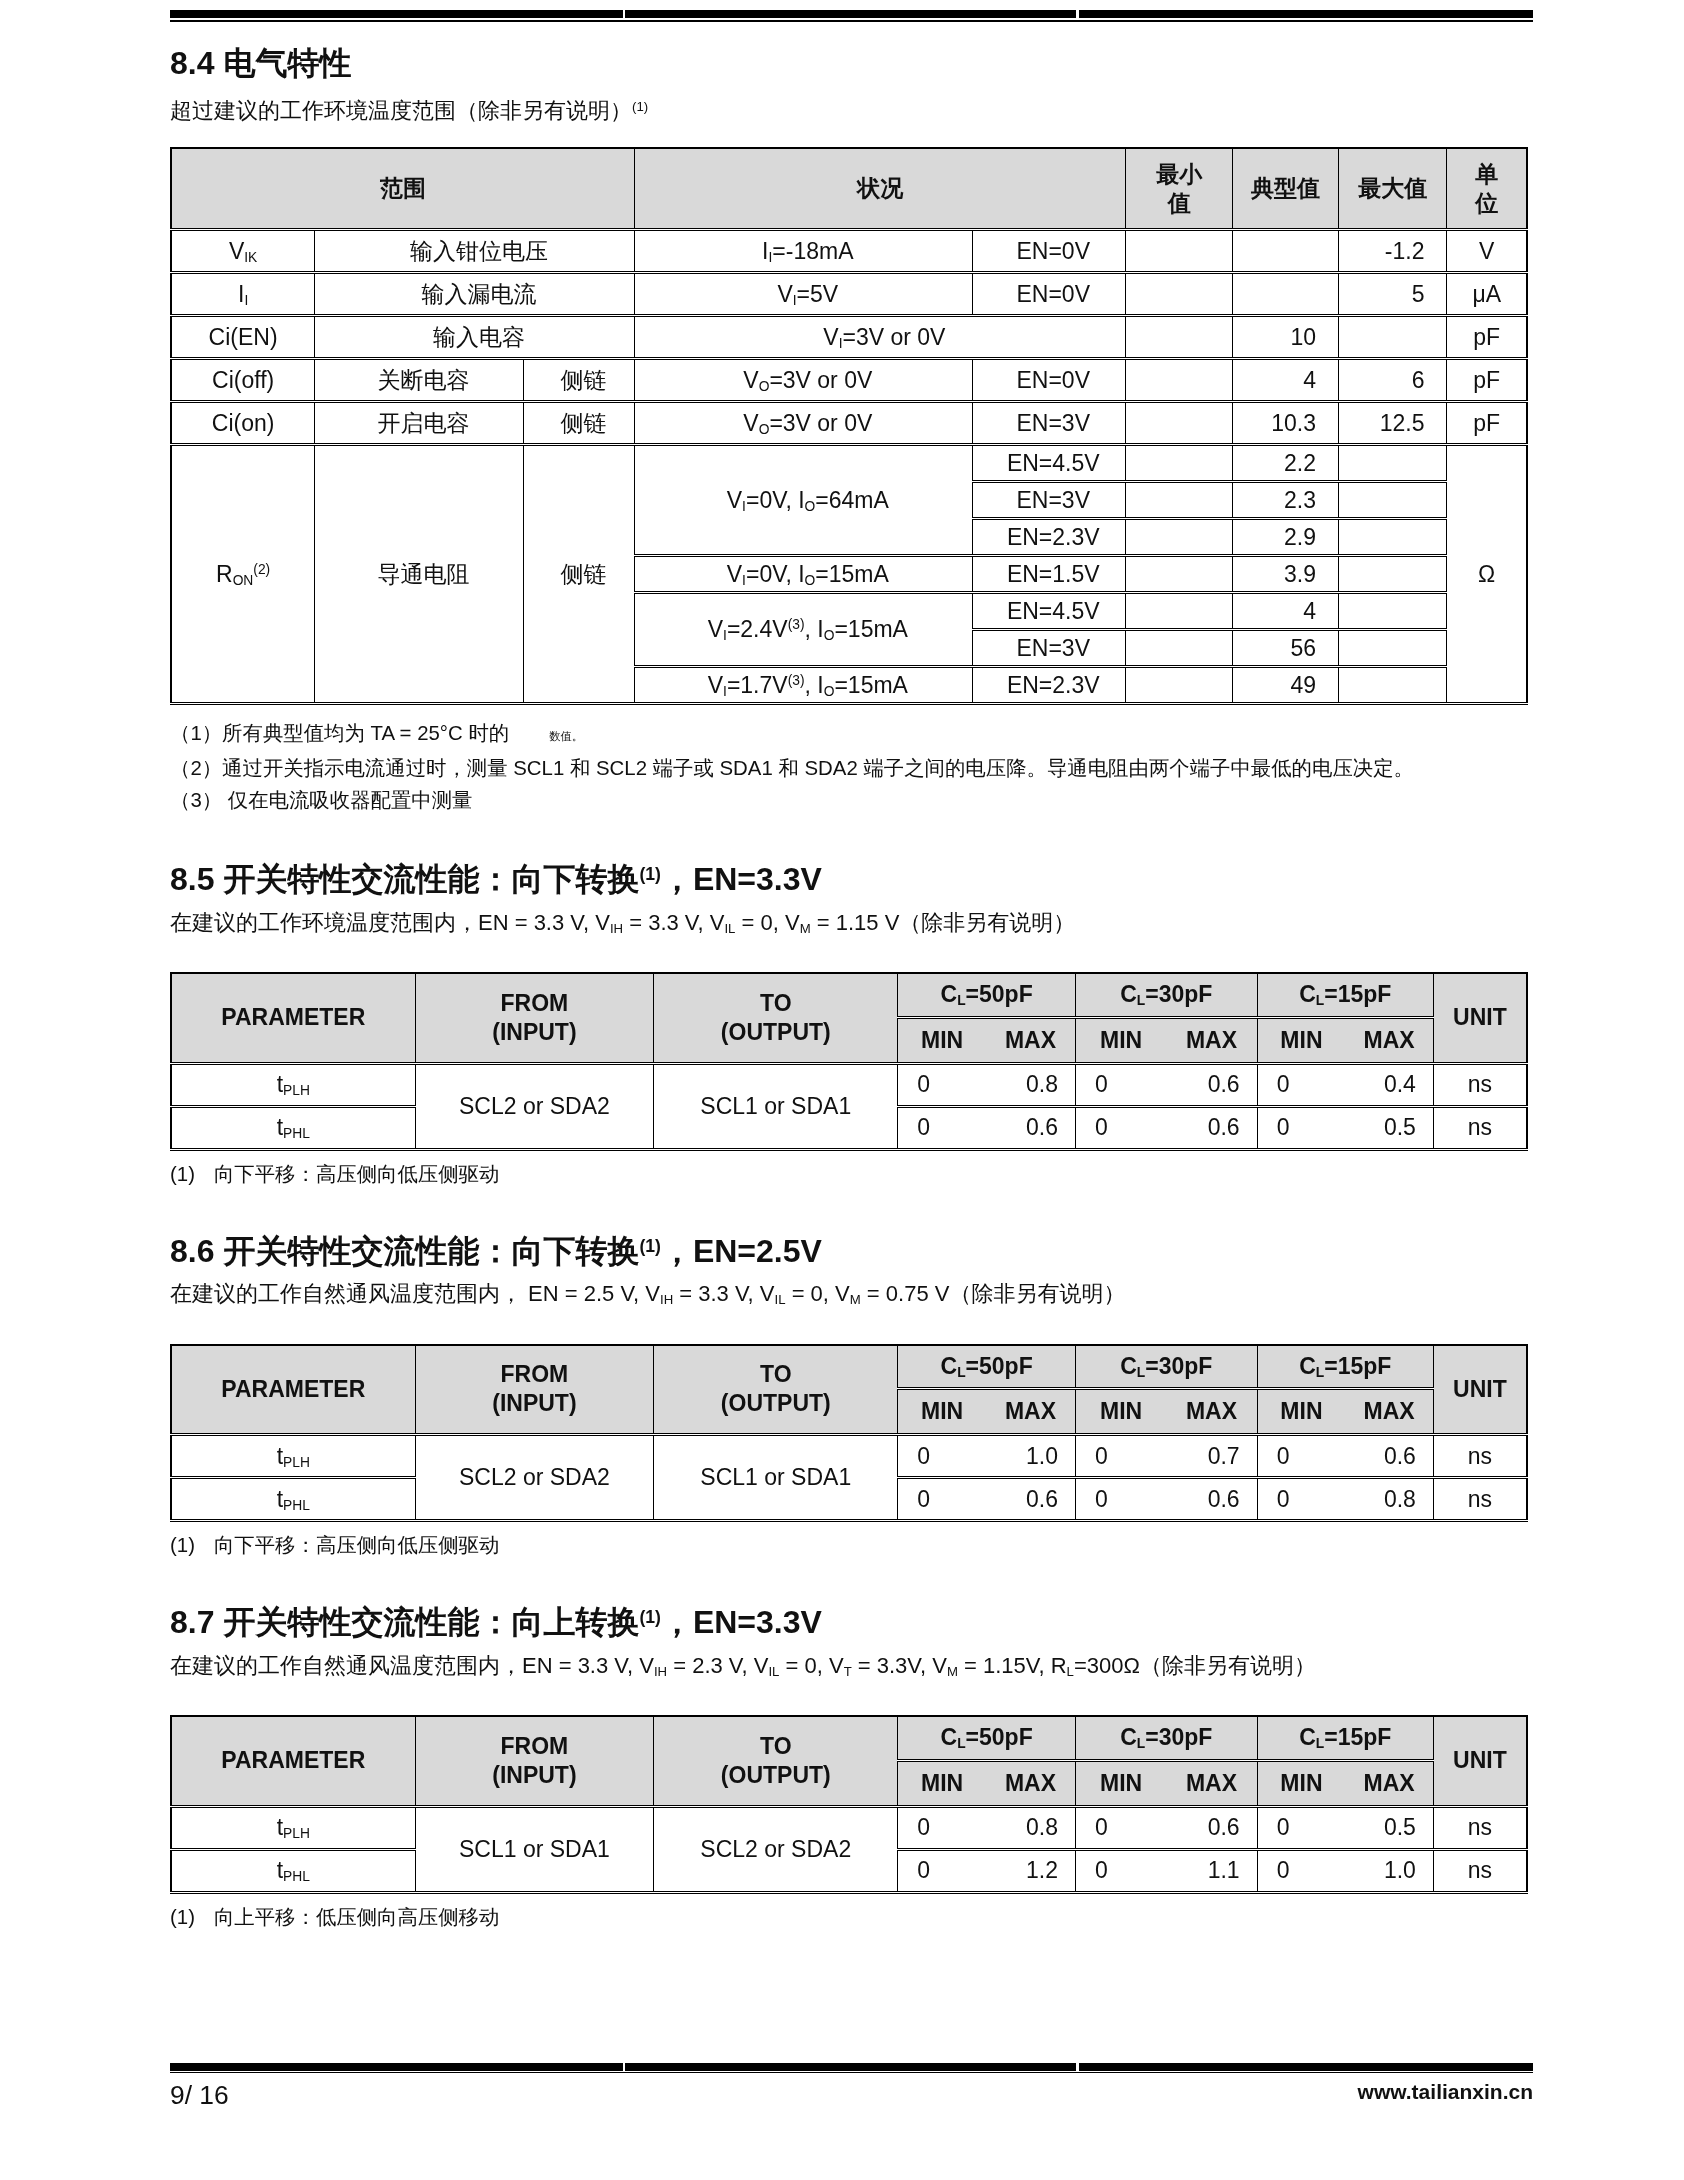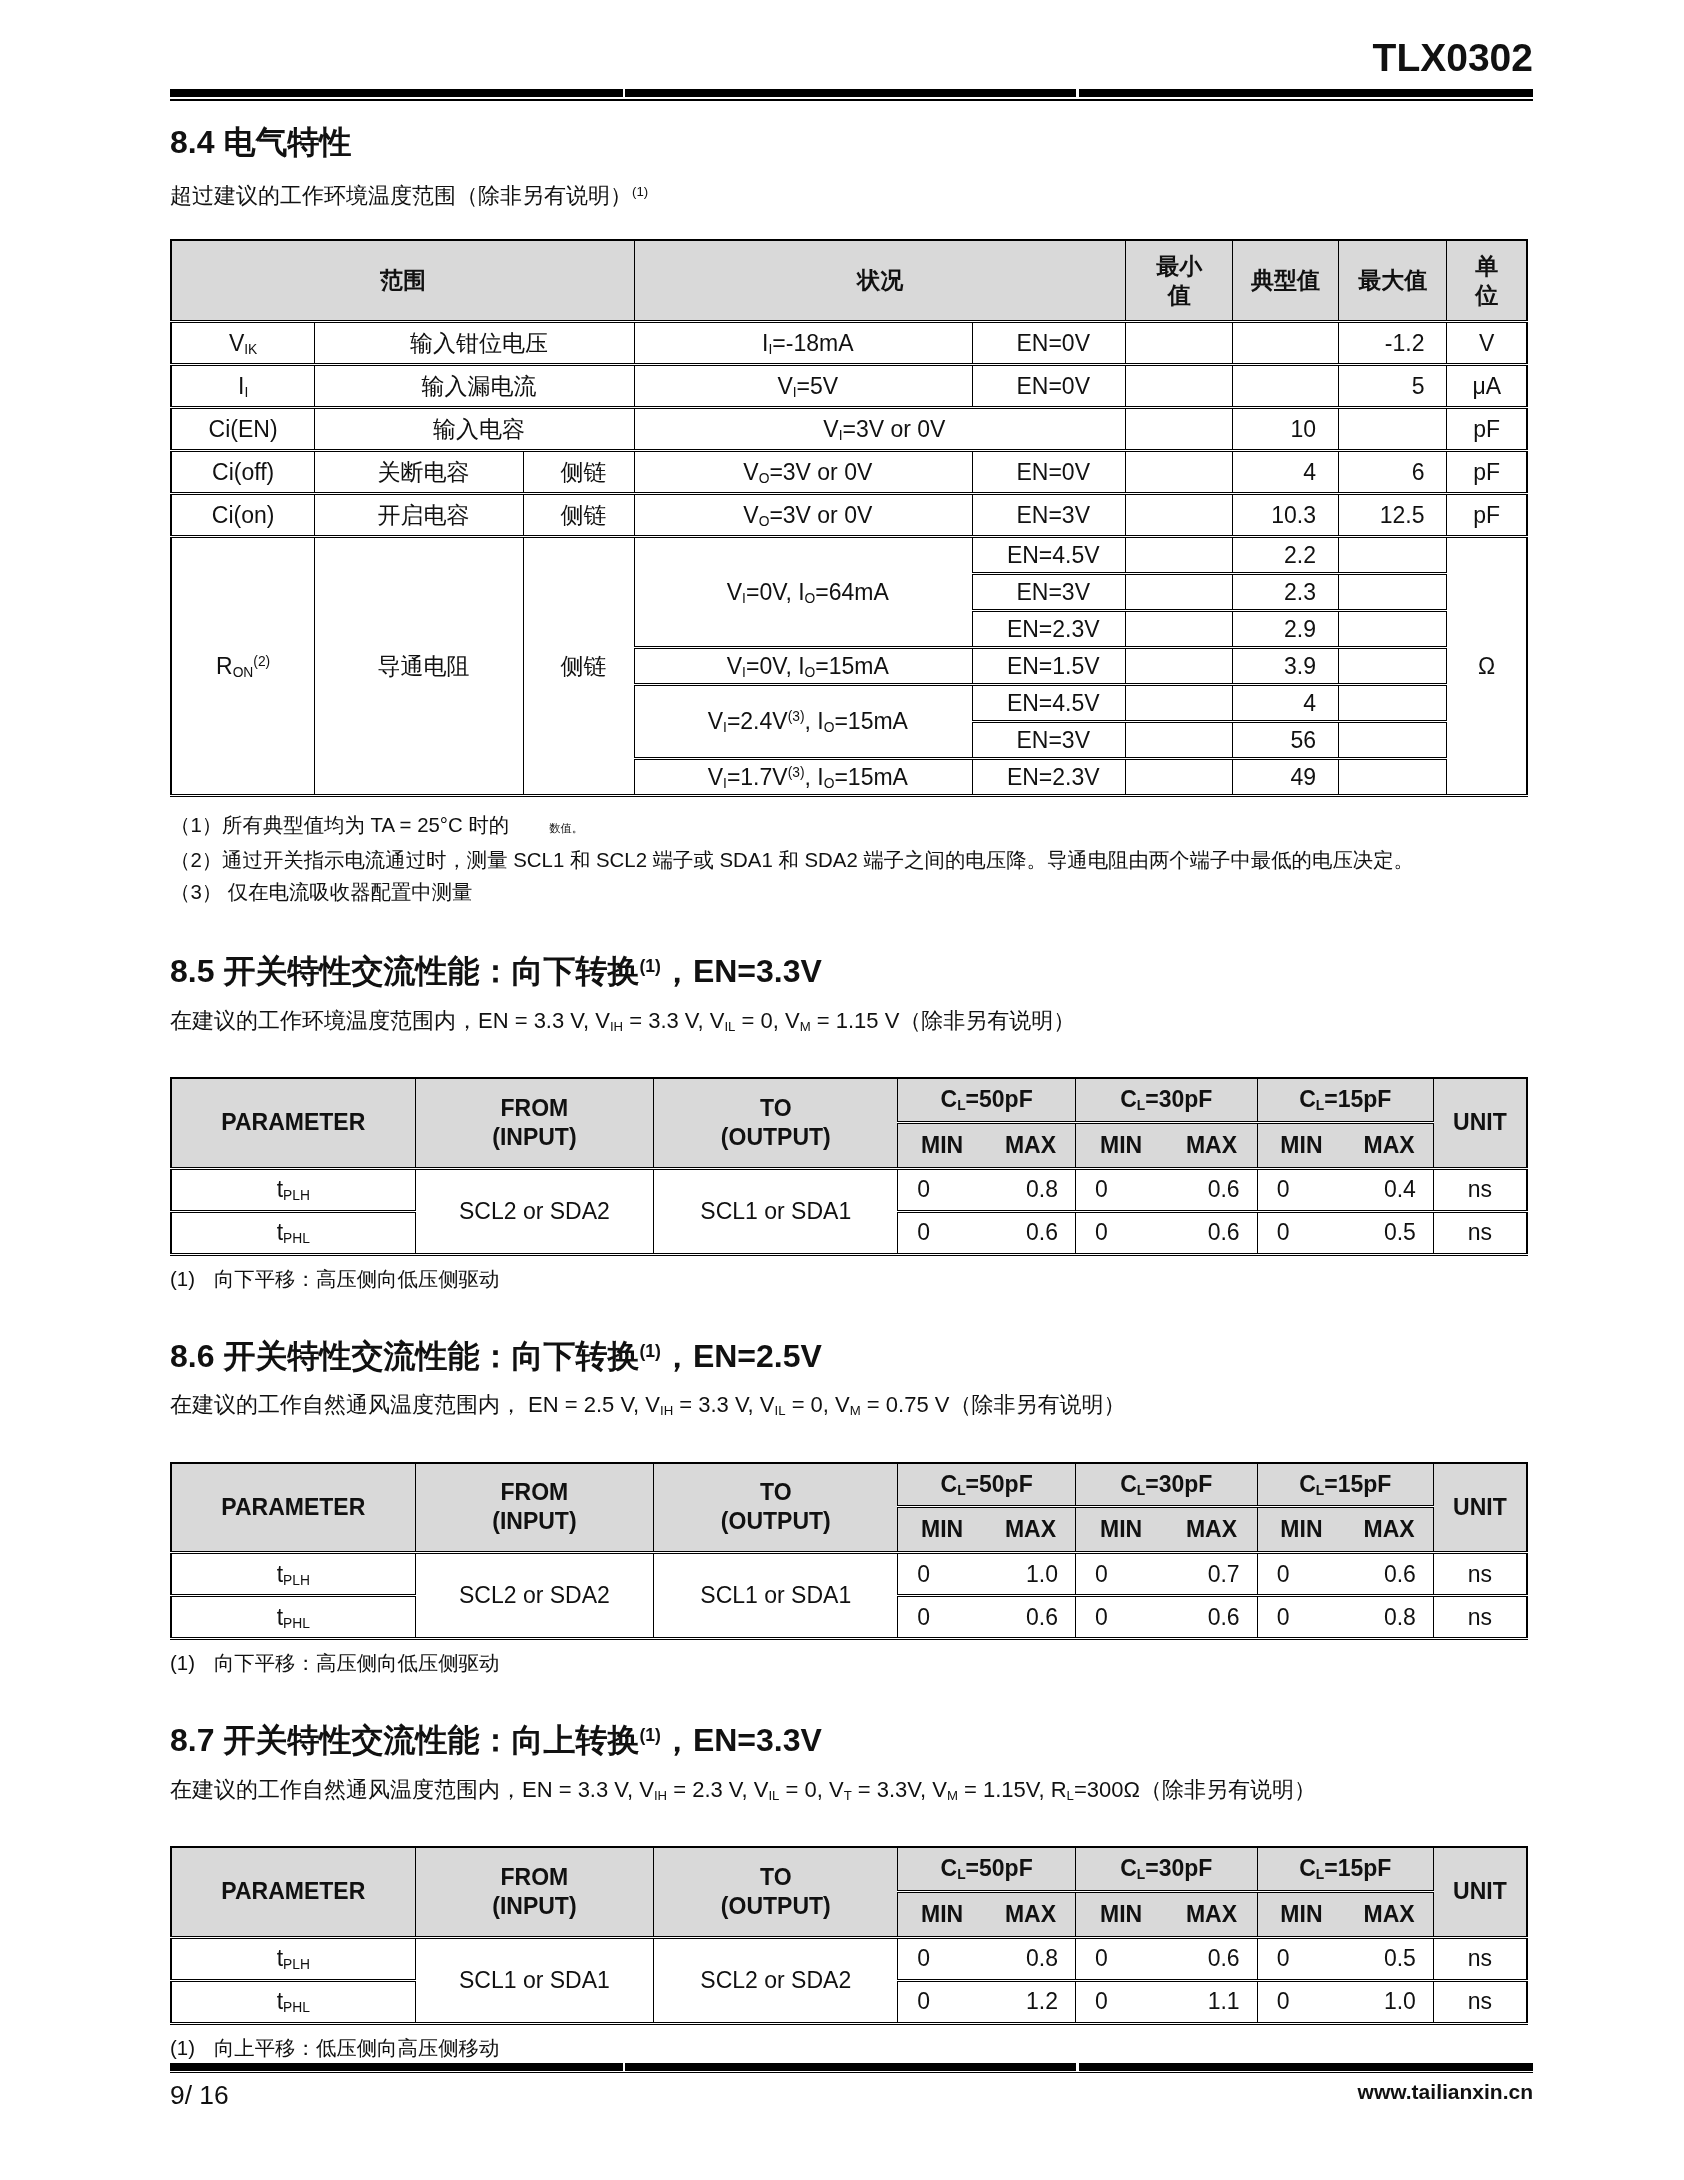--- a/index.html
+++ b/index.html
@@ -9,21 +9,21 @@
 
   
   .doc-title{padding-top:36px;text-align:right;font-size:39px;font-weight:800;letter-spacing:0px;line-height:43px;}
   .dbl-rule{margin-top:10.2px;}
   .dbl-rule .bar1{display:block;height:7.7px;background:linear-gradient(90deg,#000 0 33.2%,#fff 33.2% 33.4%,#000 33.4% 66.5%,#fff 66.5% 66.7%,#000 66.7% 100%);}
   .dbl-rule .bar2{display:block;height:2.6px;background:#000;margin-top:1.7px;}
 
   
   .sec-heading{margin:0;margin-top:39px;font-size:32px;font-weight:800;line-height:39px;}
   .sec-heading sup{font-size:0.55em;}
-  .sec-subtitle{margin:0;margin-top:8.5px;font-size:22px;line-height:42px;}
+  .sec-subtitle{margin:0;margin-top:8.5px;font-size:22px;line-height:29px;}
   .sec-subtitle sup{font-size:0.6em;}
   sub{font-size:0.6em;vertical-align:-0.2em;}
   sup{font-size:0.6em;vertical-align:0.55em;}
   .small{font-size:0.55em;padding-left:40px;}
 
   
   table{border-collapse:collapse;table-layout:fixed;width:1358px;margin-top:22px;font-size:23px;}
   td,th{border:1.7px solid #000;border-bottom:3.4px double #000;padding:0 5.1px;overflow:hidden;}
   table{border:2.6px solid #000;}
   th{background:#d9d9d9;font-weight:700;text-align:center;}
@@ -58,21 +58,20 @@
   .footer-row{position:relative;height:39px;margin-top:6.8px;}
   .footer-page{position:absolute;left:0;right:0;text-align:left;font-size:26.4px;font-weight:400;}
   .footer-site{position:absolute;right:0;top:0;font-size:21px;font-weight:800;}
 </style>
 </head>
 <body>
 
 <div class="page">
   <div class="content">
 
-    <div class="doc-title">TLX0302</div>
     <div class="dbl-rule">
       <span class="bar1"></span>
       <span class="bar2"></span>
     </div>
 
     <h2 class="sec-heading" style="margin-top:22px;">8.4 电气特性</h2>
     <p class="sec-subtitle">超过建议的工作环境温度范围（除非另有说明）<sup>(1)</sup></p>
 
     <table class="t1">
       <colgroup>

